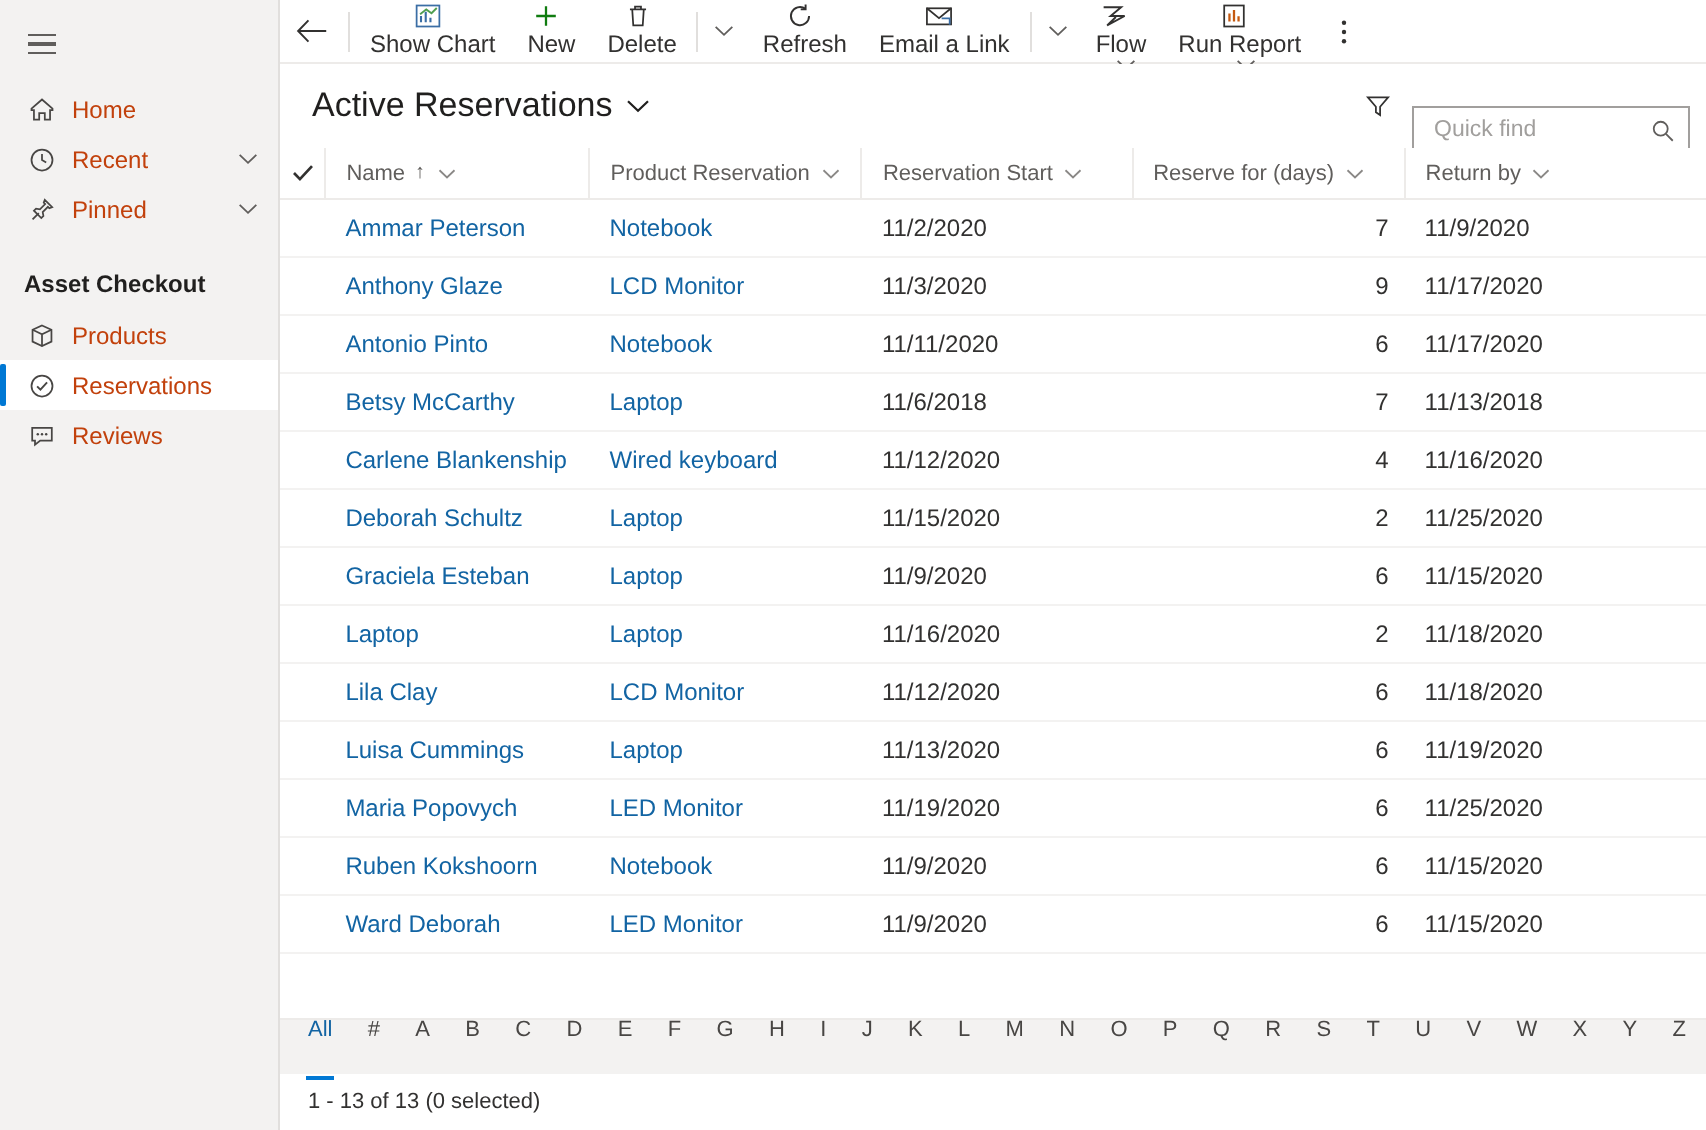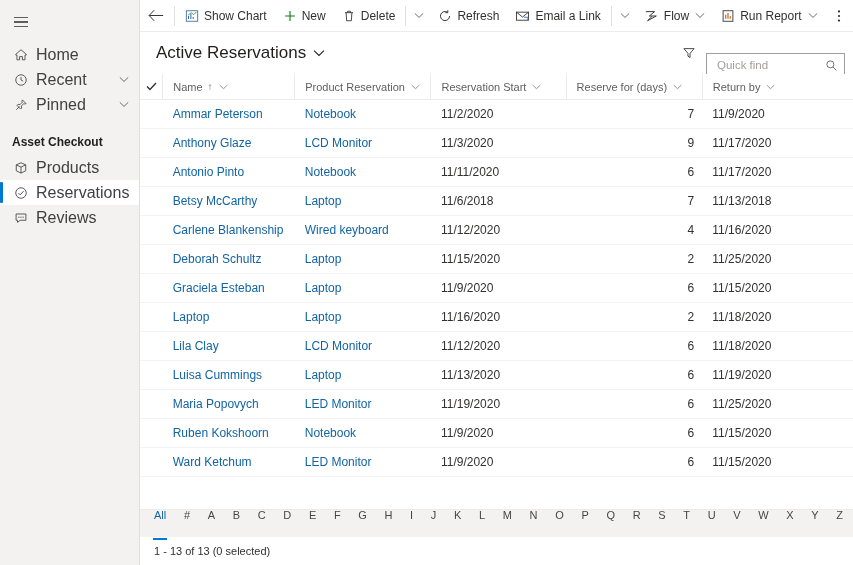--- a/index.html
+++ b/index.html
@@ -29,21 +29,21 @@
   }
   .hamburger span{display:block;width:14px;height:1.5px;background:#605e5c;margin:1.5px 0;}
   .navitem{
     height:25px;display:flex;align-items:center;
     padding-left:12px;box-sizing:border-box;cursor:pointer;position:relative;
   }
   .navitem .ico{
     width:18px;height:16px;flex:0 0 18px;display:flex;align-items:center;justify-content:center;
     color:#484644;
   }
-  .navitem .lbl{margin-left:6px;font-size:16px;color:#404040;white-space:nowrap;}
+  .navitem .lbl{margin-left:6px;font-size:12px;color:#c2410c;white-space:nowrap;}
   .navitem .chev{position:absolute;right:10px;color:#605e5c;font-size:9px;line-height:1;}
   .navitem.sel{background:#ffffff;}
   .navitem.sel::before{
     content:"";position:absolute;left:0;top:2px;bottom:2px;width:3px;background:#0078d4;border-radius:1px;
   }
   .sect-title{
     margin:18px 0 6px 12px;font-size:12px;font-weight:bold;color:#201f1e;
   }
   svg{display:block;}
 
@@ -55,21 +55,21 @@
     height:31px;flex:0 0 31px;display:flex;align-items:center;
     border-bottom:1px solid #edebe9;background:#ffffff;padding:0 0 0 0;
   }
   .backbtn{
     width:32px;height:30px;display:flex;align-items:center;justify-content:center;
     color:#323130;cursor:pointer;flex:0 0 32px;
   }
   .vdiv{width:1px;height:20px;background:#e1dfdd;margin:0 2px;flex:0 0 1px;}
   .cbtn{
     height:30px;display:flex;align-items:center;padding:0 8px;cursor:pointer;white-space:nowrap;
-    color:#323130;font-size:12px;
+    color:#323130;font-size:12px;flex-direction:column;
   }
   .cbtn .ci{margin-right:5px;display:flex;align-items:center;}
   .cbtn .cv{margin-left:6px;color:#605e5c;font-size:9px;line-height:1;}
   .splitchev{
     width:22px;height:30px;display:flex;align-items:center;justify-content:center;
     color:#605e5c;font-size:9px;cursor:pointer;
   }
   .ellipsis{
     width:26px;height:30px;display:flex;align-items:center;justify-content:center;
     color:#323130;font-size:14px;letter-spacing:0;cursor:pointer;
@@ -525,21 +525,21 @@
             <tr>
               <td></td>
               <td><span class="lnk">Ruben Kokshoorn</span></td>
               <td><span class="lnk">Notebook</span></td>
               <td>11/9/2020</td>
               <td class="num">6</td>
               <td>11/15/2020</td>
             </tr>
             <tr>
               <td></td>
-              <td><span class="lnk">Ward Ketchum</span></td>
+              <td><span class="lnk">Ward Deborah</span></td>
               <td><span class="lnk">LED Monitor</span></td>
               <td>11/9/2020</td>
               <td class="num">6</td>
               <td>11/15/2020</td>
             </tr>
           </tbody>
       </table>
     </div>
 
     <div class="alphabar">

